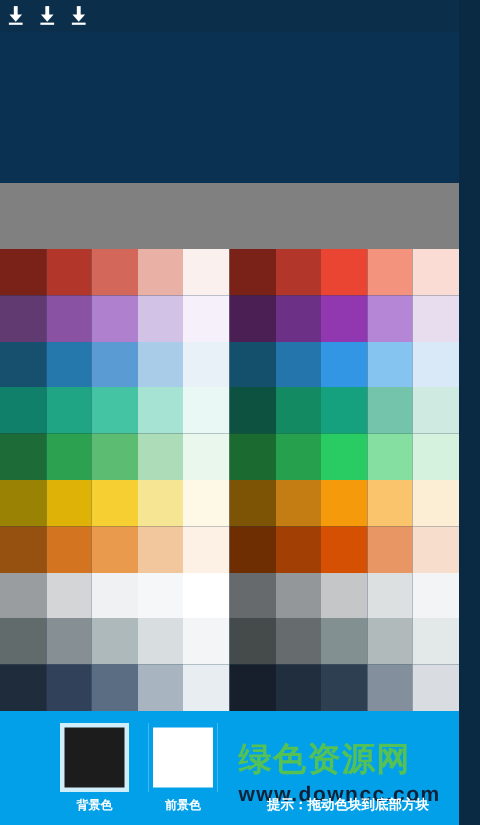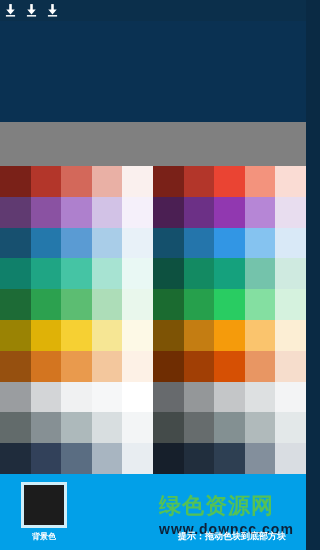--- a/index.html
+++ b/index.html
@@ -51,21 +51,21 @@
     position:absolute; top:474px; left:0; width:306px; height:76px;
     background:#02a0e8;
   }
   .swatch-group {
     position:absolute; top:8px; left:0; width:160px; height:68px;
   }
   .swatch-item {
     position:absolute; top:0; width:62px;
     display:flex; flex-direction:column; align-items:center;
   }
-  .swatch-item.bg { left:13px; }
+  .swatch-item.bg { left:32px; }
   .swatch-item.fg { left:91px; }
   .swatch-box {
     width:46px; height:46px;
     border:3px solid #cfeef9;
   }
   .swatch-box.bg-box { background:#1c1c1c; }
   .swatch-box.fg-box { background:#ffffff; border-color:#02a0e8; }
   .swatch-label {
     margin-top:3px; font-size:8px; color:#ffffff;
     white-space:nowrap; font-weight:bold;
@@ -276,20 +276,24 @@
       </div>
   </div>
 
   <div class="bottom">
 
     <div class="swatch-group">
       <div class="swatch-item bg">
         <div class="swatch-box bg-box" id="bg-box" style="background: rgb(28, 28, 28);"></div>
         <div class="swatch-label">背景色</div>
       </div>
+      <div class="swatch-item fg">
+        <div class="swatch-box fg-box" id="fg-box" style="background: rgb(255, 255, 255);"></div>
+        <div class="swatch-label">前景色</div>
+      </div>
     </div>
 
     <div class="watermark">
       <span>绿色资源网</span>
       <span class="wm2">www.downcc.com</span>
     </div>
 
 
     <div class="tip">提示：拖动色块到底部方块</div>
   </div>

